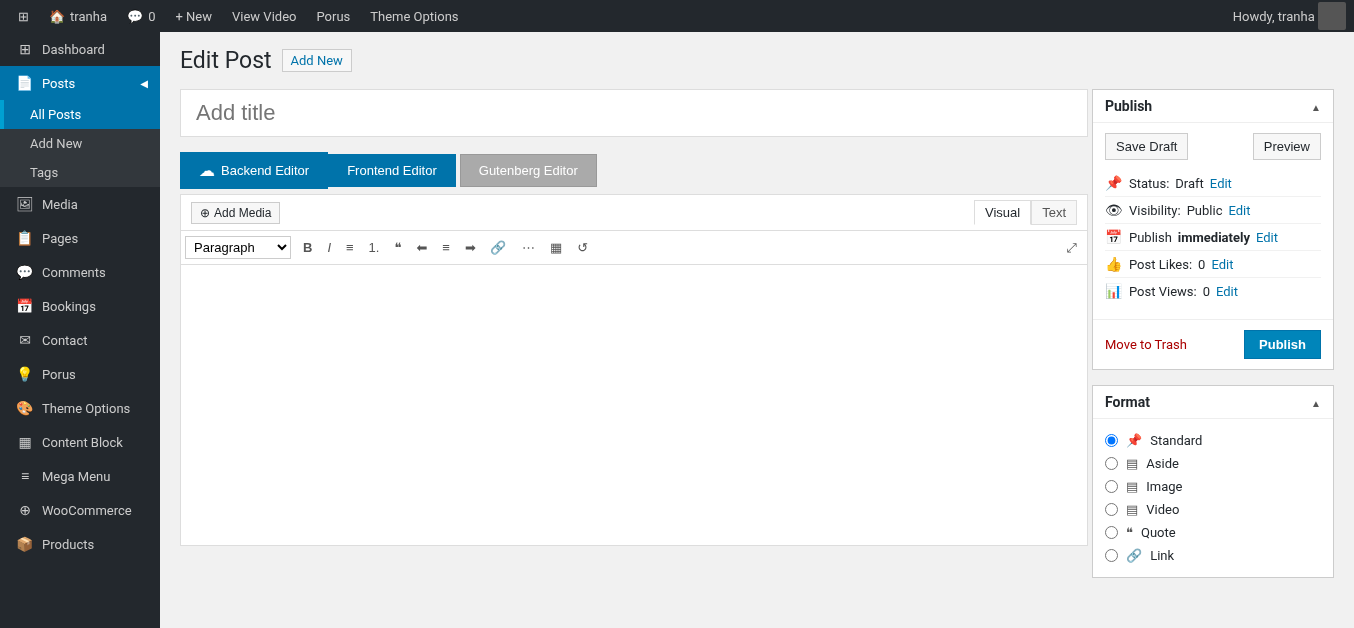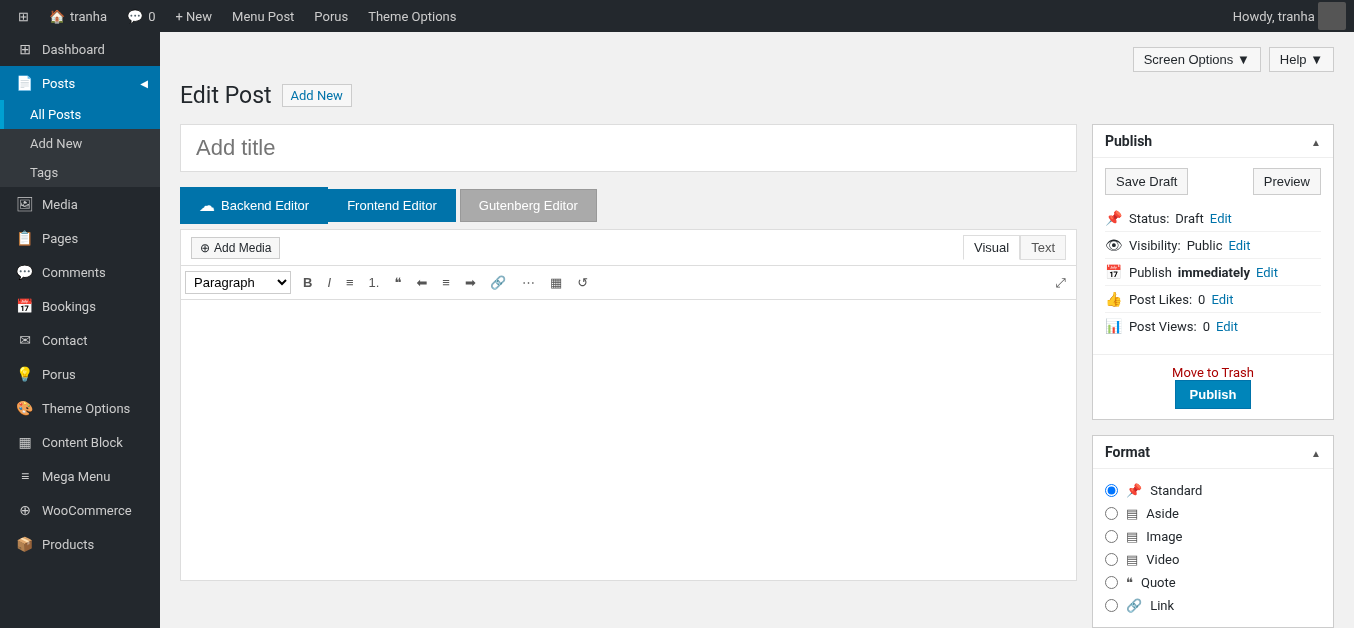--- a/index.html
+++ b/index.html
@@ -64,21 +64,21 @@
 
     
     .page-header { display: flex; align-items: center; gap: 10px; margin-bottom: 15px; }
     .page-title { font-size: 23px; font-weight: 400; color: #23282d; }
     .add-new-btn {
       background: #f7f7f7; border: 1px solid #ccc; color: #0073aa;
       padding: 3px 8px; font-size: 13px; cursor: pointer; text-decoration: none;
     }
 
     
-    #edit-area { display: flex; gap: 15px; border-radius: 20px; }
+    #edit-area { display: flex; gap: 4px; border-radius: 20px; }
     #content-area { flex: 1; }
 
     .title-input {
       width: 100%; padding: 10px 15px; font-size: 22px; border: 1px solid #ddd;
       background: #fff; margin-bottom: 15px; color: #555; outline: none;
     }
 
     
     .editor-tabs {
       display: flex; align-items: center; margin-bottom: 5px;
@@ -160,21 +160,21 @@
     .publish-row {
       display: flex; align-items: center; gap: 6px; padding: 5px 0;
       border-bottom: 1px solid #f1f1f1; font-size: 13px;
     }
     .publish-row:last-of-type { border-bottom: none; }
     .publish-icon { font-size: 14px; width: 18px; }
     .edit-link { color: #0073aa; text-decoration: none; }
 
     .publish-actions {
       display: flex; justify-content: space-between; align-items: center;
-      padding: 10px 12px; border-top: 1px solid #eee; margin-top: 5px; flex-direction: column;
+      padding: 10px 12px; border-top: 1px solid #eee; margin-top: 5px;
     }
     .trash-link { color: #a00; text-decoration: none; font-size: 13px; }
     .btn-publish {
       background: #0085ba; border: 1px solid #0073aa; color: #fff;
       padding: 6px 14px; font-size: 13px; cursor: pointer; font-weight: 600;
     }
 
     
     .format-option {
       display: flex; align-items: center; gap: 8px; padding: 4px 0; font-size: 13px;
@@ -197,21 +197,21 @@
     <span>tranha</span>
   </div>
   <div class="adminbar-item">
     <span>💬</span>
     <span>0</span>
   </div>
   <div class="adminbar-item">
     <span>+ New</span>
   </div>
   <div class="adminbar-item">
-    <span>Menu Post</span>
+    <span>View Video</span>
   </div>
   <div class="adminbar-item">
     <span>Porus</span>
   </div>
   <div class="adminbar-item">
     <span>Theme Options</span>
   </div>
   <div class="adminbar-right">
     <span>Howdy, tranha</span>
     &nbsp;
@@ -283,28 +283,20 @@
       <span>WooCommerce</span>
     </div>
     <div class="sidebar-item">
       <span class="sidebar-icon">📦</span>
       <span>Products</span>
     </div>
   </div>
 
   <div id="main">
 
-    <div id="top-meta">
-      <button class="top-meta-btn">
-        <span>Screen Options ▼</span>
-      </button>
-      <button class="top-meta-btn">
-        <span>Help ▼</span>
-      </button>
-    </div>
 
     <div class="page-header">
       <h1 class="page-title">Edit Post</h1>
       <a class="add-new-btn">Add New</a>
     </div>
 
     <div id="edit-area">
 
       <div id="content-area">
         <input class="title-input" type="text" placeholder="Add title" style="">

